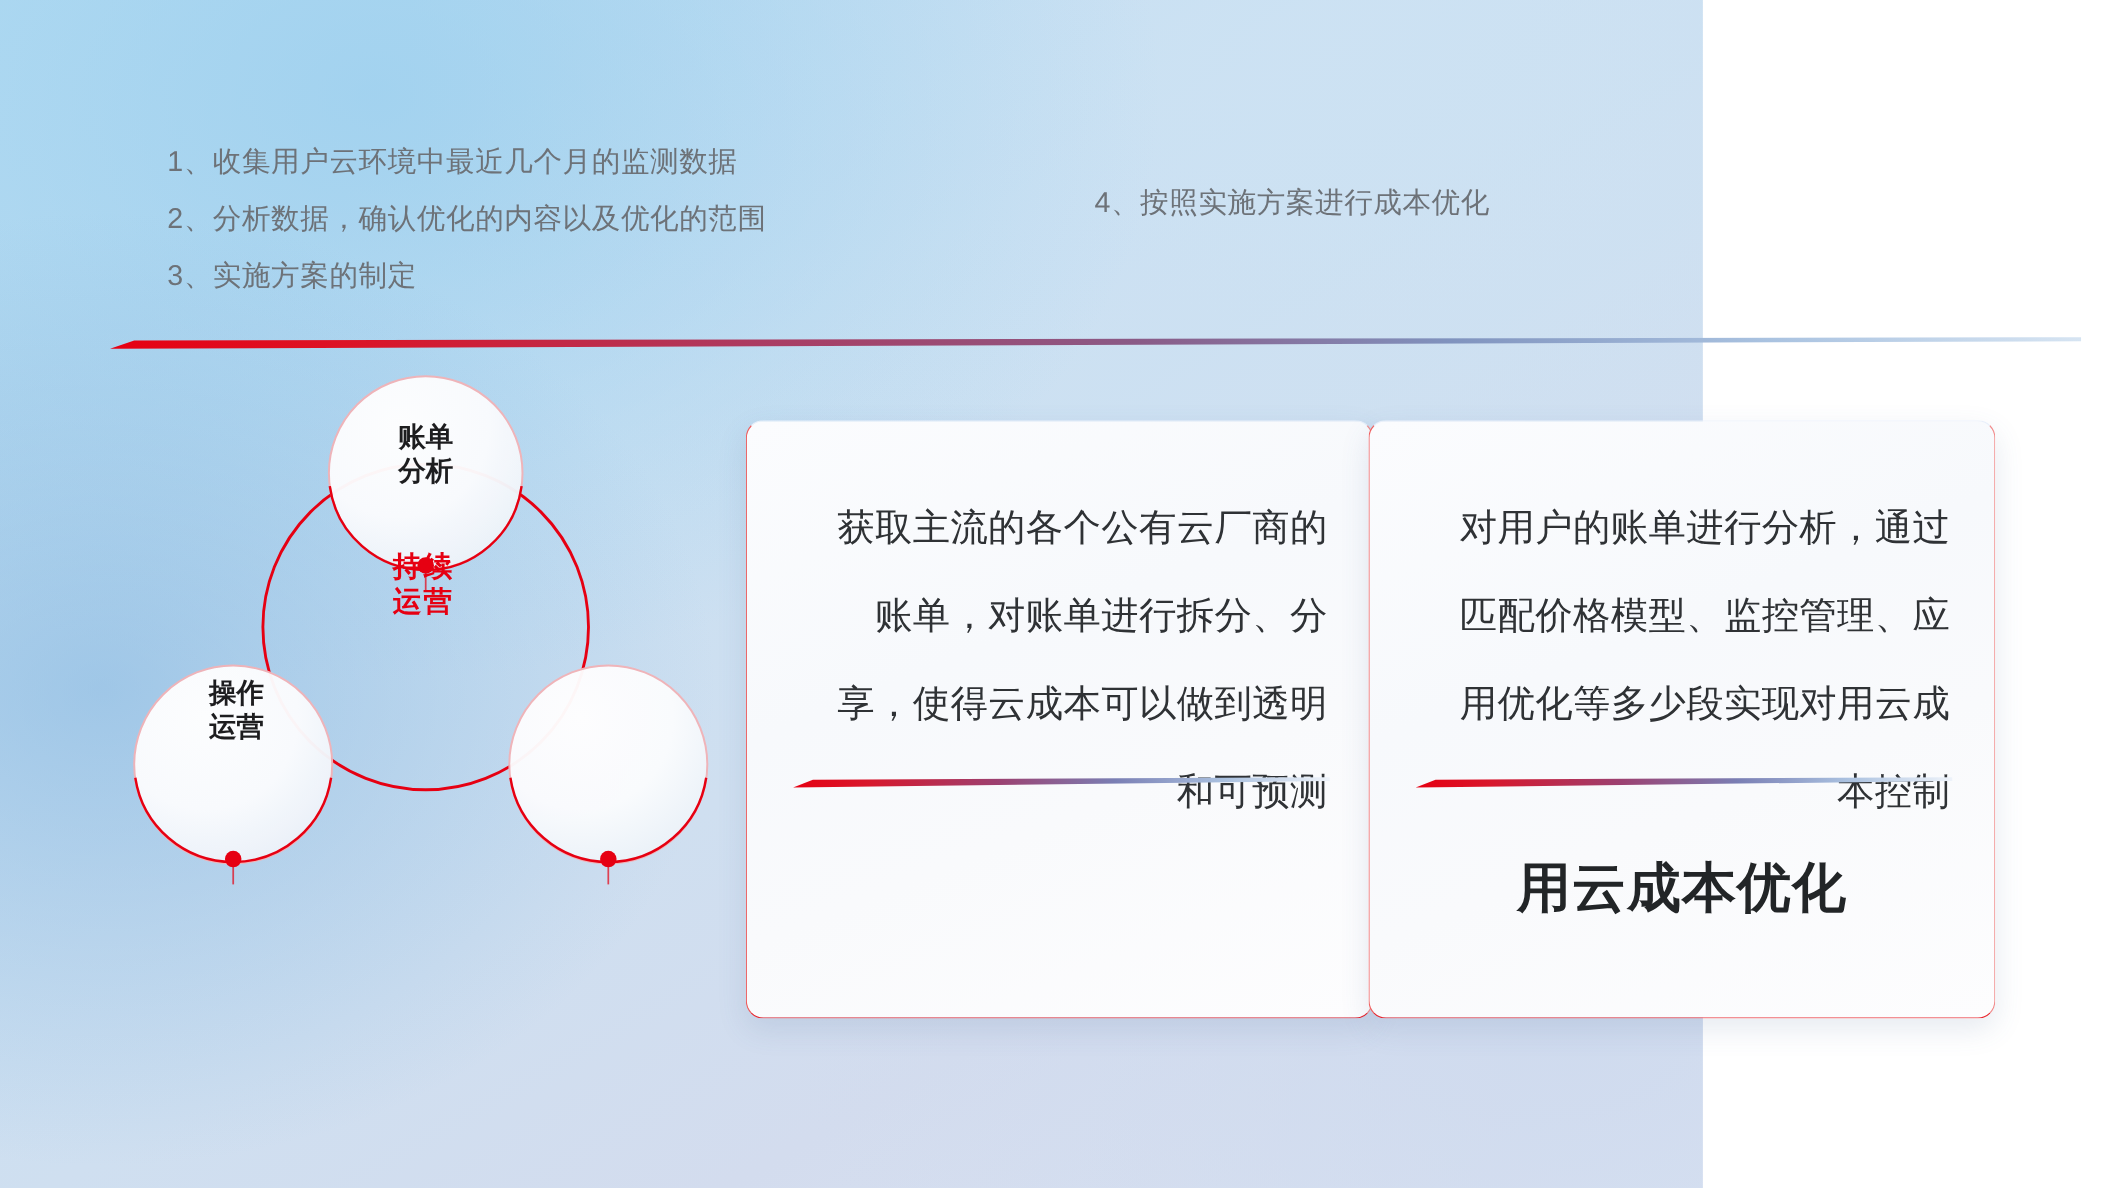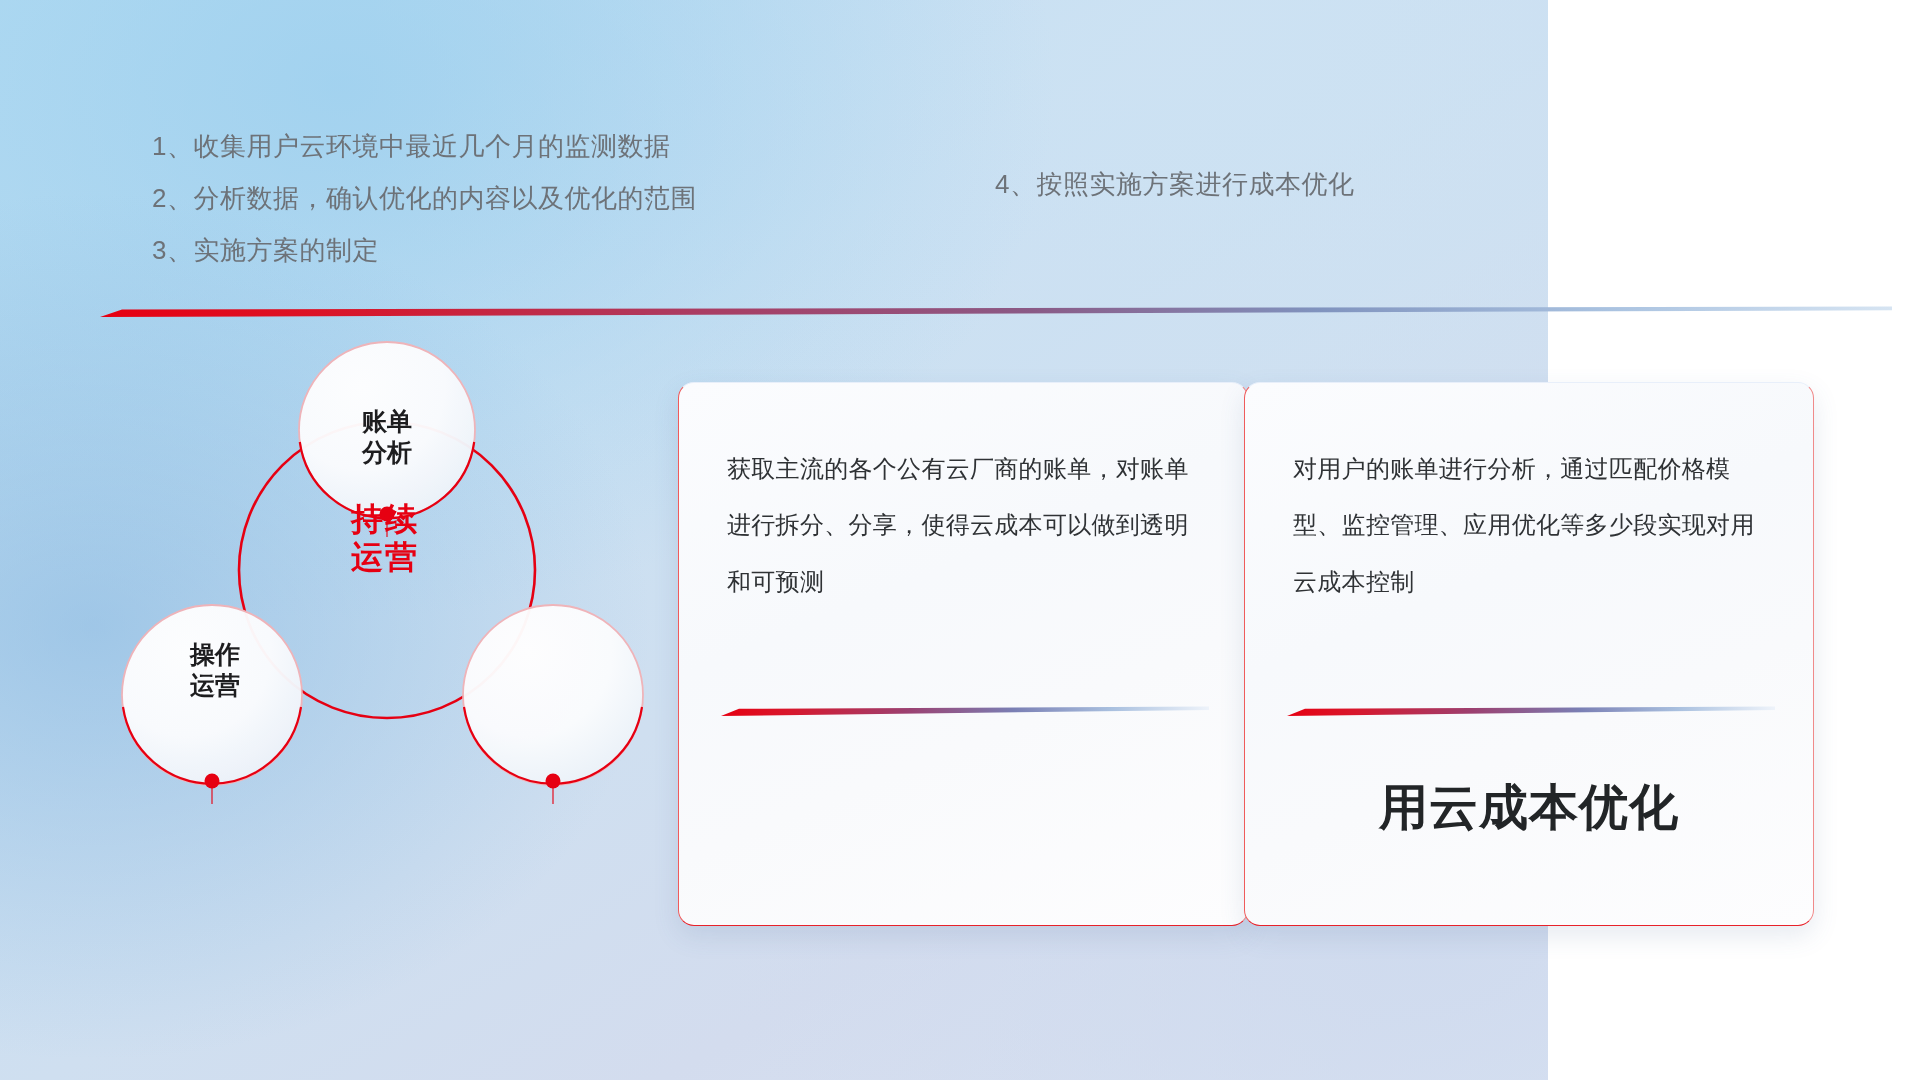--- a/index.html
+++ b/index.html
@@ -57,35 +57,34 @@
 
   .node-label {
     position: absolute;
     text-align: center;
     color: #1d1d1f;
     font-weight: bold;
     font-size: 25px;
     line-height: 1.22;
     white-space: pre-line;
     pointer-events: none;
-    margin-top: 24px;
   }
   #label-billing  { left: 222px; top: 52px;  width: 150px; }
   #label-ops      { left: 50px;  top: 285px; width: 150px; }
   #label-strategy { left: 390px; top: 285px; width: 150px; }
 
   #label-center {
     position: absolute;
     left: 200px;
     top: 170px;
     width: 190px;
     text-align: center;
     color: #e60012;
     font-weight: bold;
-    font-size: 32px;
+    font-size: 26px;
     line-height: 1.2;
     white-space: pre-line;
     letter-spacing: 2px;
   }
 
   
   .card {
     position: absolute;
     top: 382px;
     width: 570px;
@@ -101,23 +100,24 @@
   }
   #card-1 { left: 678px; }
   #card-2 { left: 1244px; }
 
   .card-body {
     position: absolute;
     left: 48px;
     right: 40px;
     top: 58px;
     color: #2f3235;
-    font-size: 24px;
+    font-size: 34px;
     line-height: 2.35;
     letter-spacing: 0.3px;
+    text-align: right;
   }
 
   .card-rule {
     position: absolute;
     left: 42px;
     top: 323px;
     width: 488px;
     height: 11px;
   }
 

